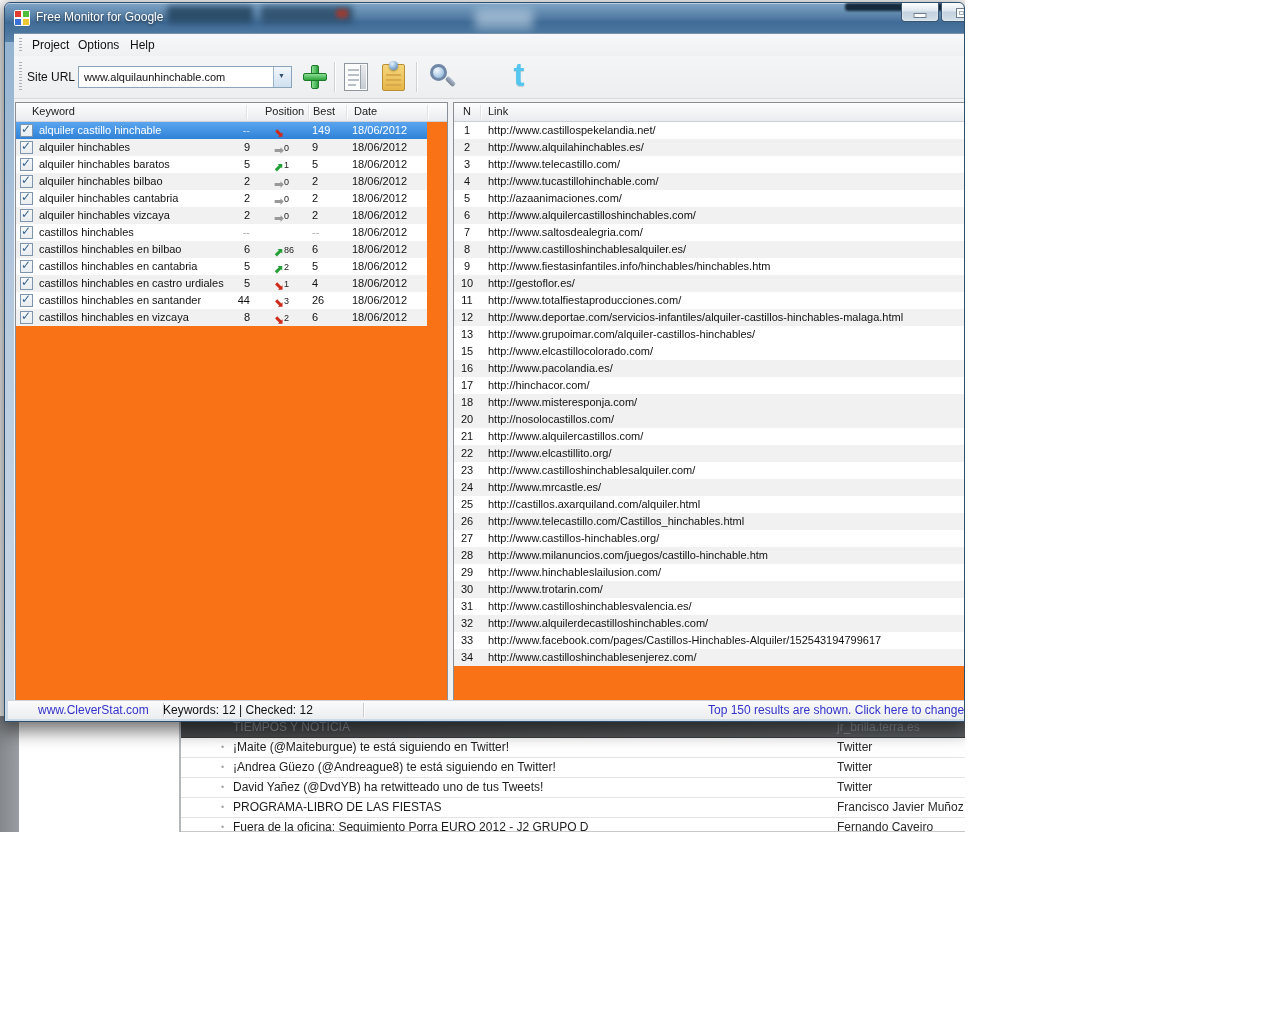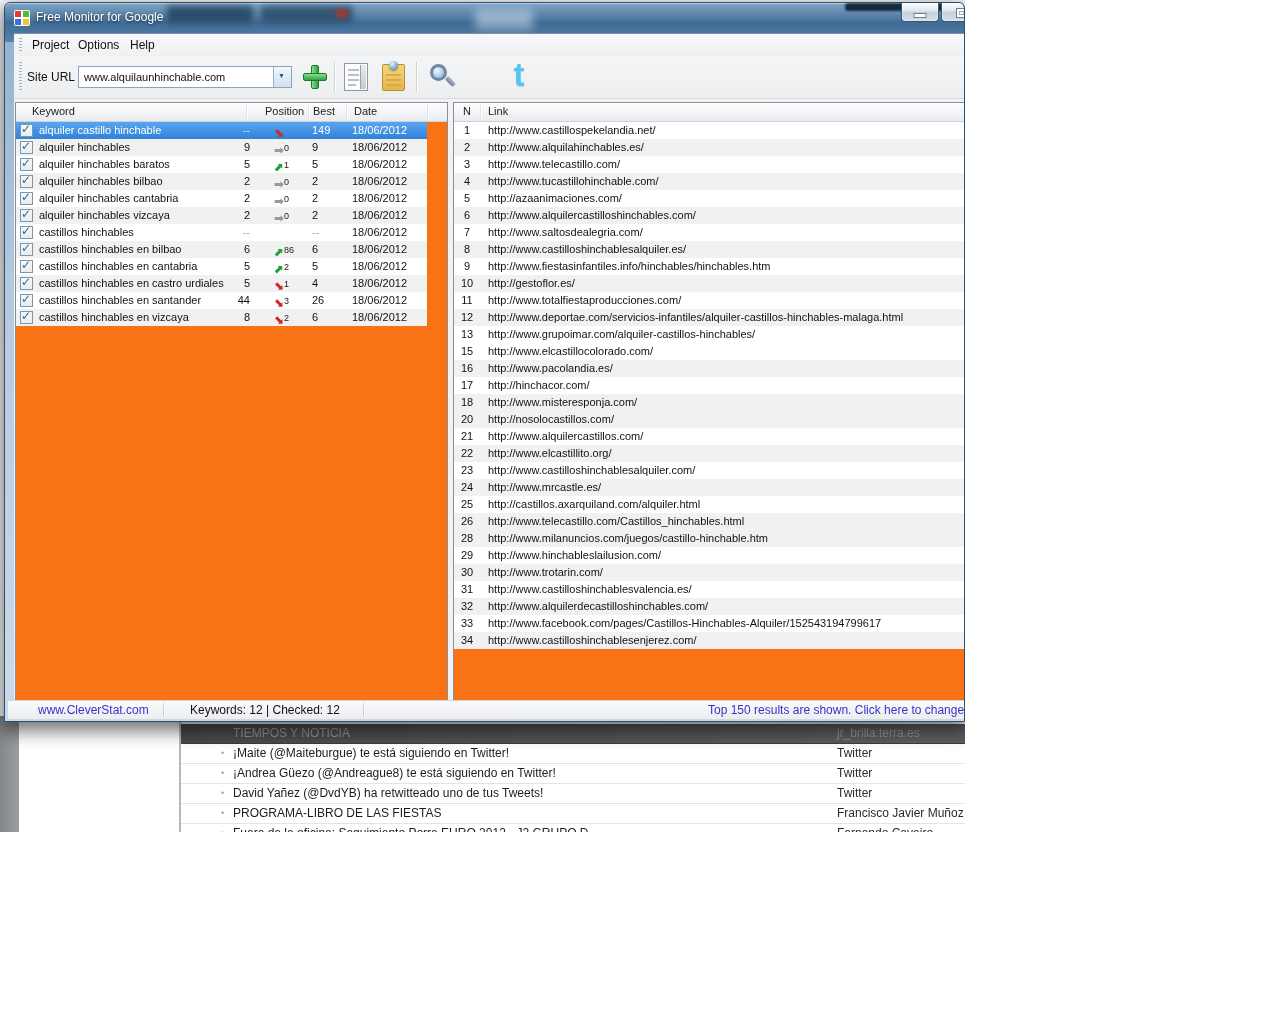--- a/index.html
+++ b/index.html
@@ -5,21 +5,21 @@
   html,body{margin:0;padding:0;background:#ffffff;}
   body{width:1284px;height:1028px;position:relative;font-family:"Liberation Sans","DejaVu Sans",sans-serif;overflow:hidden;}
   #screen{position:absolute;left:0;top:0;width:965px;height:832px;overflow:hidden;background:#fff;}
 
   
   .bg-sidebar-strip{position:absolute;left:0;top:716px;width:19px;height:116px;background:linear-gradient(90deg,#84878b,#9a9da1);}
   .bg-left-panel{position:absolute;left:19px;top:716px;width:160px;height:116px;background:#fff;border-right:2px solid #b3b8bd;}
   .bg-list{position:absolute;left:181px;top:718px;width:784px;height:114px;background:#fff;}
   .bg-row{position:relative;height:20px;border-bottom:1px solid #e4e4e4;box-sizing:border-box;background:#fff;}
   .bg-row:last-child{height:14px;border-bottom:1px solid #c9c9c9;}
-  .bg-row.dark{background:linear-gradient(90deg,#47494b,#5c5f62);border-bottom:1px solid #3a3c3e;margin-top:6px;}
+  .bg-row.dark{background:linear-gradient(90deg,#47494b,#5c5f62);border-bottom:1px solid #3a3c3e;}
   .bg-row .bullet{position:absolute;left:40px;top:4px;font-size:9px;color:#a9a9a9;}
   .bg-row .subject{position:absolute;left:52px;top:2px;font-size:12px;color:#1c1c1c;white-space:nowrap;}
   .bg-row .sender{position:absolute;left:656px;top:2px;font-size:12px;color:#2a2a2a;white-space:nowrap;}
   .bg-row.dark .subject,.bg-row.dark .sender{color:#8e959c;}
 
   
   .app-window{position:absolute;left:4px;top:2px;width:961px;height:720px;
     background:linear-gradient(180deg,#8fb0cf, #b5c9de 40%,#ccd9e7);
     border:1px solid #2f4f6e;border-radius:6px 6px 0 0;box-sizing:border-box;
     box-shadow:0 6px 18px 3px rgba(0,0,0,0.55);overflow:hidden;}
@@ -120,21 +120,21 @@
   .link-row.alt{background:#f1f1f1;}
   .ln-n{position:absolute;left:0;top:2px;width:26px;text-align:center;font-size:11px;color:#111;}
   .ln-url{position:absolute;left:34px;top:2px;font-size:11px;color:#111;white-space:nowrap;}
 
   
   .statusbar{position:absolute;left:3px;right:0;bottom:2px;height:18px;
     background:linear-gradient(180deg,#fbfbfc,#ecedef);border-top:1px solid #cfd2d6;}
   .sb-sep{position:absolute;top:2px;bottom:2px;width:1px;background:#c9ccd1;box-shadow:1px 0 0 #fff;}
   .sbs-1{left:155px;} .sbs-2{left:355px;}
   .sb-link{position:absolute;left:30px;top:2px;font-size:12px;color:#3333cc;white-space:nowrap;}
-  .sb-counts{position:absolute;left:182px;top:2px;font-size:12px;color:#111;white-space:nowrap;}
+  .sb-counts{position:absolute;left:155px;top:2px;font-size:12px;color:#111;white-space:nowrap;}
   .sb-notice{position:absolute;left:700px;top:2px;font-size:12px;color:#3333cc;white-space:nowrap;}
 </style>
 </head>
 <body>
 
 <div id="screen">
 
   <div class="bg-sidebar-strip"></div>
   <div class="bg-left-panel"></div>
   <div class="bg-list">
@@ -508,20 +508,24 @@
   <div class="link-row">
     <span class="ln-n">25</span>
     <span class="ln-url">http://castillos.axarquiland.com/alquiler.html</span>
   </div>
 
   <div class="link-row alt">
     <span class="ln-n">26</span>
     <span class="ln-url">http://www.telecastillo.com/Castillos_hinchables.html</span>
   </div>
 
+  <div class="link-row">
+    <span class="ln-n">27</span>
+    <span class="ln-url">http://www.castillos-hinchables.org/</span>
+  </div>
 
   <div class="link-row alt">
     <span class="ln-n">28</span>
     <span class="ln-url">http://www.milanuncios.com/juegos/castillo-hinchable.htm</span>
   </div>
 
   <div class="link-row">
     <span class="ln-n">29</span>
     <span class="ln-url">http://www.hinchableslailusion.com/</span>
   </div>

